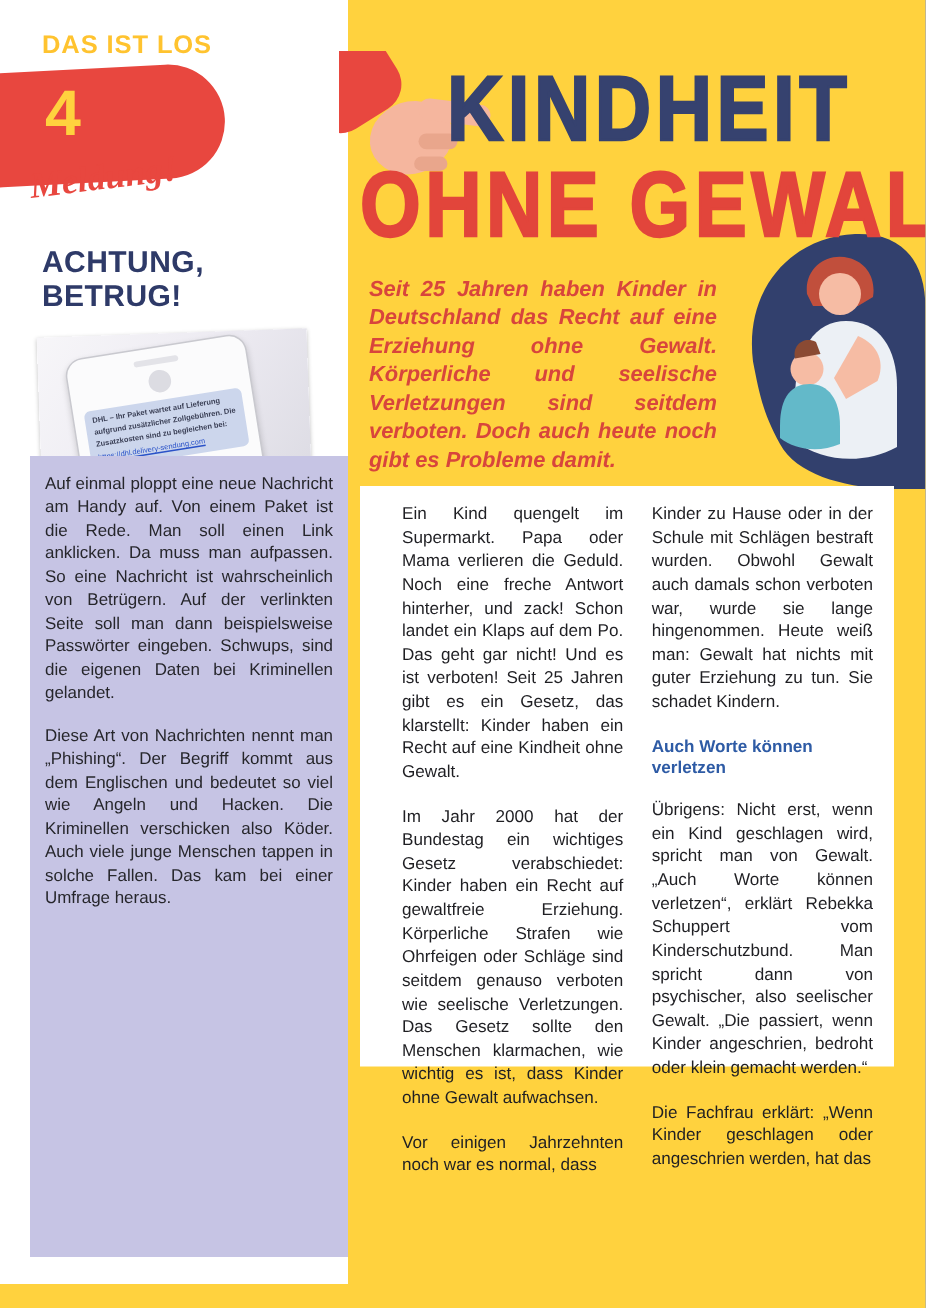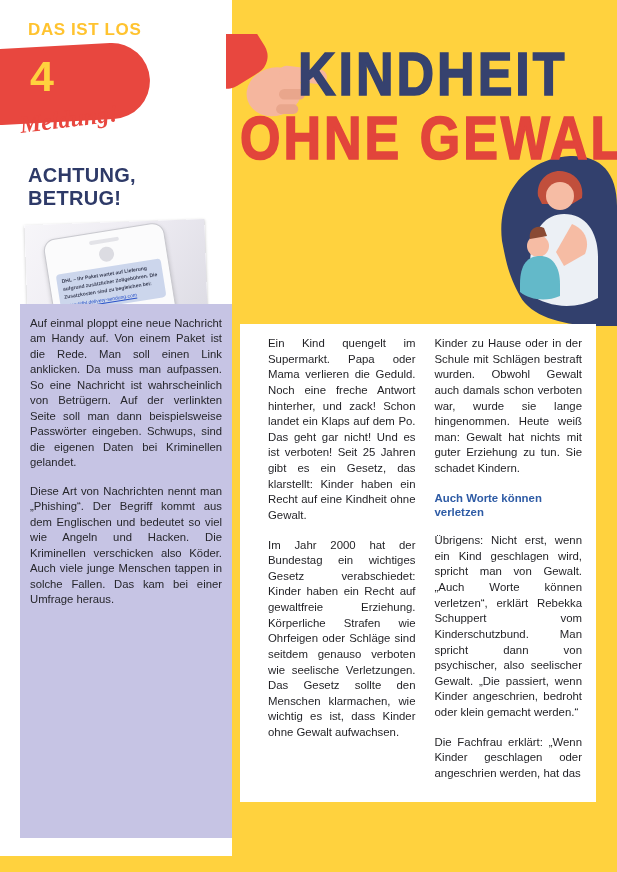--- a/index.html
+++ b/index.html
@@ -42,21 +42,21 @@
   .t2{left:240px;top:102px;font-size:52px;color:#E2453B;}
 
   .intro{position:absolute;left:246px;top:184px;width:232px;font-size:14.6px;font-style:italic;font-weight:bold;
          color:#D8453C;line-height:1.3;text-align:justify;hyphens:auto;z-index:3;}
 
   
   .hand{position:absolute;left:226px;top:34px;width:106px;height:106px;z-index:2;}
   .family{position:absolute;left:472px;top:146px;width:145px;height:180px;z-index:2;}
 
   
-  .panel{position:absolute;left:240px;top:324px;width:356px;height:478px;background:#ffffff;
+  .panel{position:absolute;left:240px;top:324px;width:356px;height:387px;background:#ffffff;
          box-sizing:border-box;padding:12px 14px 12px 28px;display:flex;gap:19px;z-index:2;}
   .col{flex:1;font-size:11.4px;line-height:1.37;text-align:justify;color:#1f1f23;hyphens:auto;}
   .col p{margin:0 0 14px;}
   .subhead{color:#2E5BA5;font-weight:bold;margin:2px 0 5px;text-align:left;line-height:1.25;}
 </style>
 </head>
 <body>
 
 <div class="page">
 
@@ -92,36 +92,38 @@
     <rect x="-26" y="-6" width="66" height="58" rx="20" fill="#E8473F" transform="rotate(-32 6 22)"></rect>
     <ellipse cx="50" cy="60" rx="29" ry="25" fill="#F5B69E" transform="rotate(-18 50 60)"></ellipse>
     <rect x="56" y="32" width="50" height="15" rx="7.5" fill="#F5B69E" transform="rotate(7 56 32)"></rect>
     <rect x="55" y="57" width="27" height="11" rx="5.5" fill="#E9A68C"></rect>
     <rect x="52" y="73" width="23" height="10" rx="5" fill="#E9A68C"></rect>
   </svg>
 
   <div class="title-line t1">KINDHEIT</div>
   <div class="title-line t2">OHNE GEWALT</div>
 
+  <div class="intro">Seit 25 Jahren haben Kinder in Deutschland das Recht auf eine Erziehung ohne Gewalt. Körperliche und seelische Verletzungen sind seitdem verboten. Doch auch heute noch gibt es Probleme damit.</div>
 
   <svg class="family" viewBox="0 0 145 180" aria-hidden="true">
     <path d="M30 95 C24 46 56 12 98 10 C128 9 145 26 145 60 L145 180 C108 182 62 176 48 150 C36 128 34 115 30 95 Z" fill="#32406D"></path>
     <path d="M66 50 C64 32 80 22 94 26 C106 29 112 40 110 52 L100 58 L70 58 Z" fill="#C14F3C"></path>
     <circle cx="88" cy="50" r="14" fill="#F6BCA4"></circle>
     <path d="M58 120 C58 86 72 68 92 68 C114 68 126 86 126 112 L126 152 C104 164 76 162 58 148 Z" fill="#ECF0F5"></path>
     <path d="M100 78 C114 84 118 96 113 108 L92 120 L84 106 Z" fill="#F6BCA4"></path>
     <circle cx="66" cy="100" r="11" fill="#F6BCA4"></circle>
     <path d="M58 93 C56 84 64 78 72 82 L75 90 Z" fill="#8A4A33"></path>
     <path d="M48 138 C48 118 56 110 68 110 C80 110 88 120 88 138 L88 150 C74 156 58 154 48 146 Z" fill="#63B9C9"></path>
   </svg>
 
   <div class="panel">
     <div class="col">
       <p>Ein Kind quengelt im Supermarkt. Papa oder Mama verlieren die Geduld. Noch eine freche Antwort hinterher, und zack! Schon landet ein Klaps auf dem Po. Das geht gar nicht! Und es ist verboten! Seit 25 Jahren gibt es ein Gesetz, das klarstellt: Kinder haben ein Recht auf eine Kindheit ohne Gewalt.</p>
       <p>Im Jahr 2000 hat der Bundestag ein wichtiges Gesetz verabschiedet: Kinder haben ein Recht auf gewaltfreie Erziehung. Körperliche Strafen wie Ohrfeigen oder Schläge sind seitdem genauso verboten wie seelische Verletzungen. Das Gesetz sollte den Menschen klarmachen, wie wichtig es ist, dass Kinder ohne Gewalt aufwachsen.</p>
+      <p>Vor einigen Jahrzehnten noch war es normal, dass</p>
     </div>
     <div class="col">
       <p>Kinder zu Hause oder in der Schule mit Schlägen bestraft wurden. Obwohl Gewalt auch damals schon verboten war, wurde sie lange hingenommen. Heute weiß man: Gewalt hat nichts mit guter Erziehung zu tun. Sie schadet Kindern.</p>
       <p class="subhead">Auch Worte können verletzen</p>
       <p>Übrigens: Nicht erst, wenn ein Kind geschlagen wird, spricht man von Gewalt. „Auch Worte können verletzen“, erklärt Rebekka Schuppert vom Kinderschutzbund. Man spricht dann von psychischer, also seelischer Gewalt. „Die passiert, wenn Kinder angeschrien, bedroht oder klein gemacht werden.“</p>
       <p>Die Fachfrau erklärt: „Wenn Kinder geschlagen oder angeschrien werden, hat das</p>
     </div>
   </div>
 
 </div>

